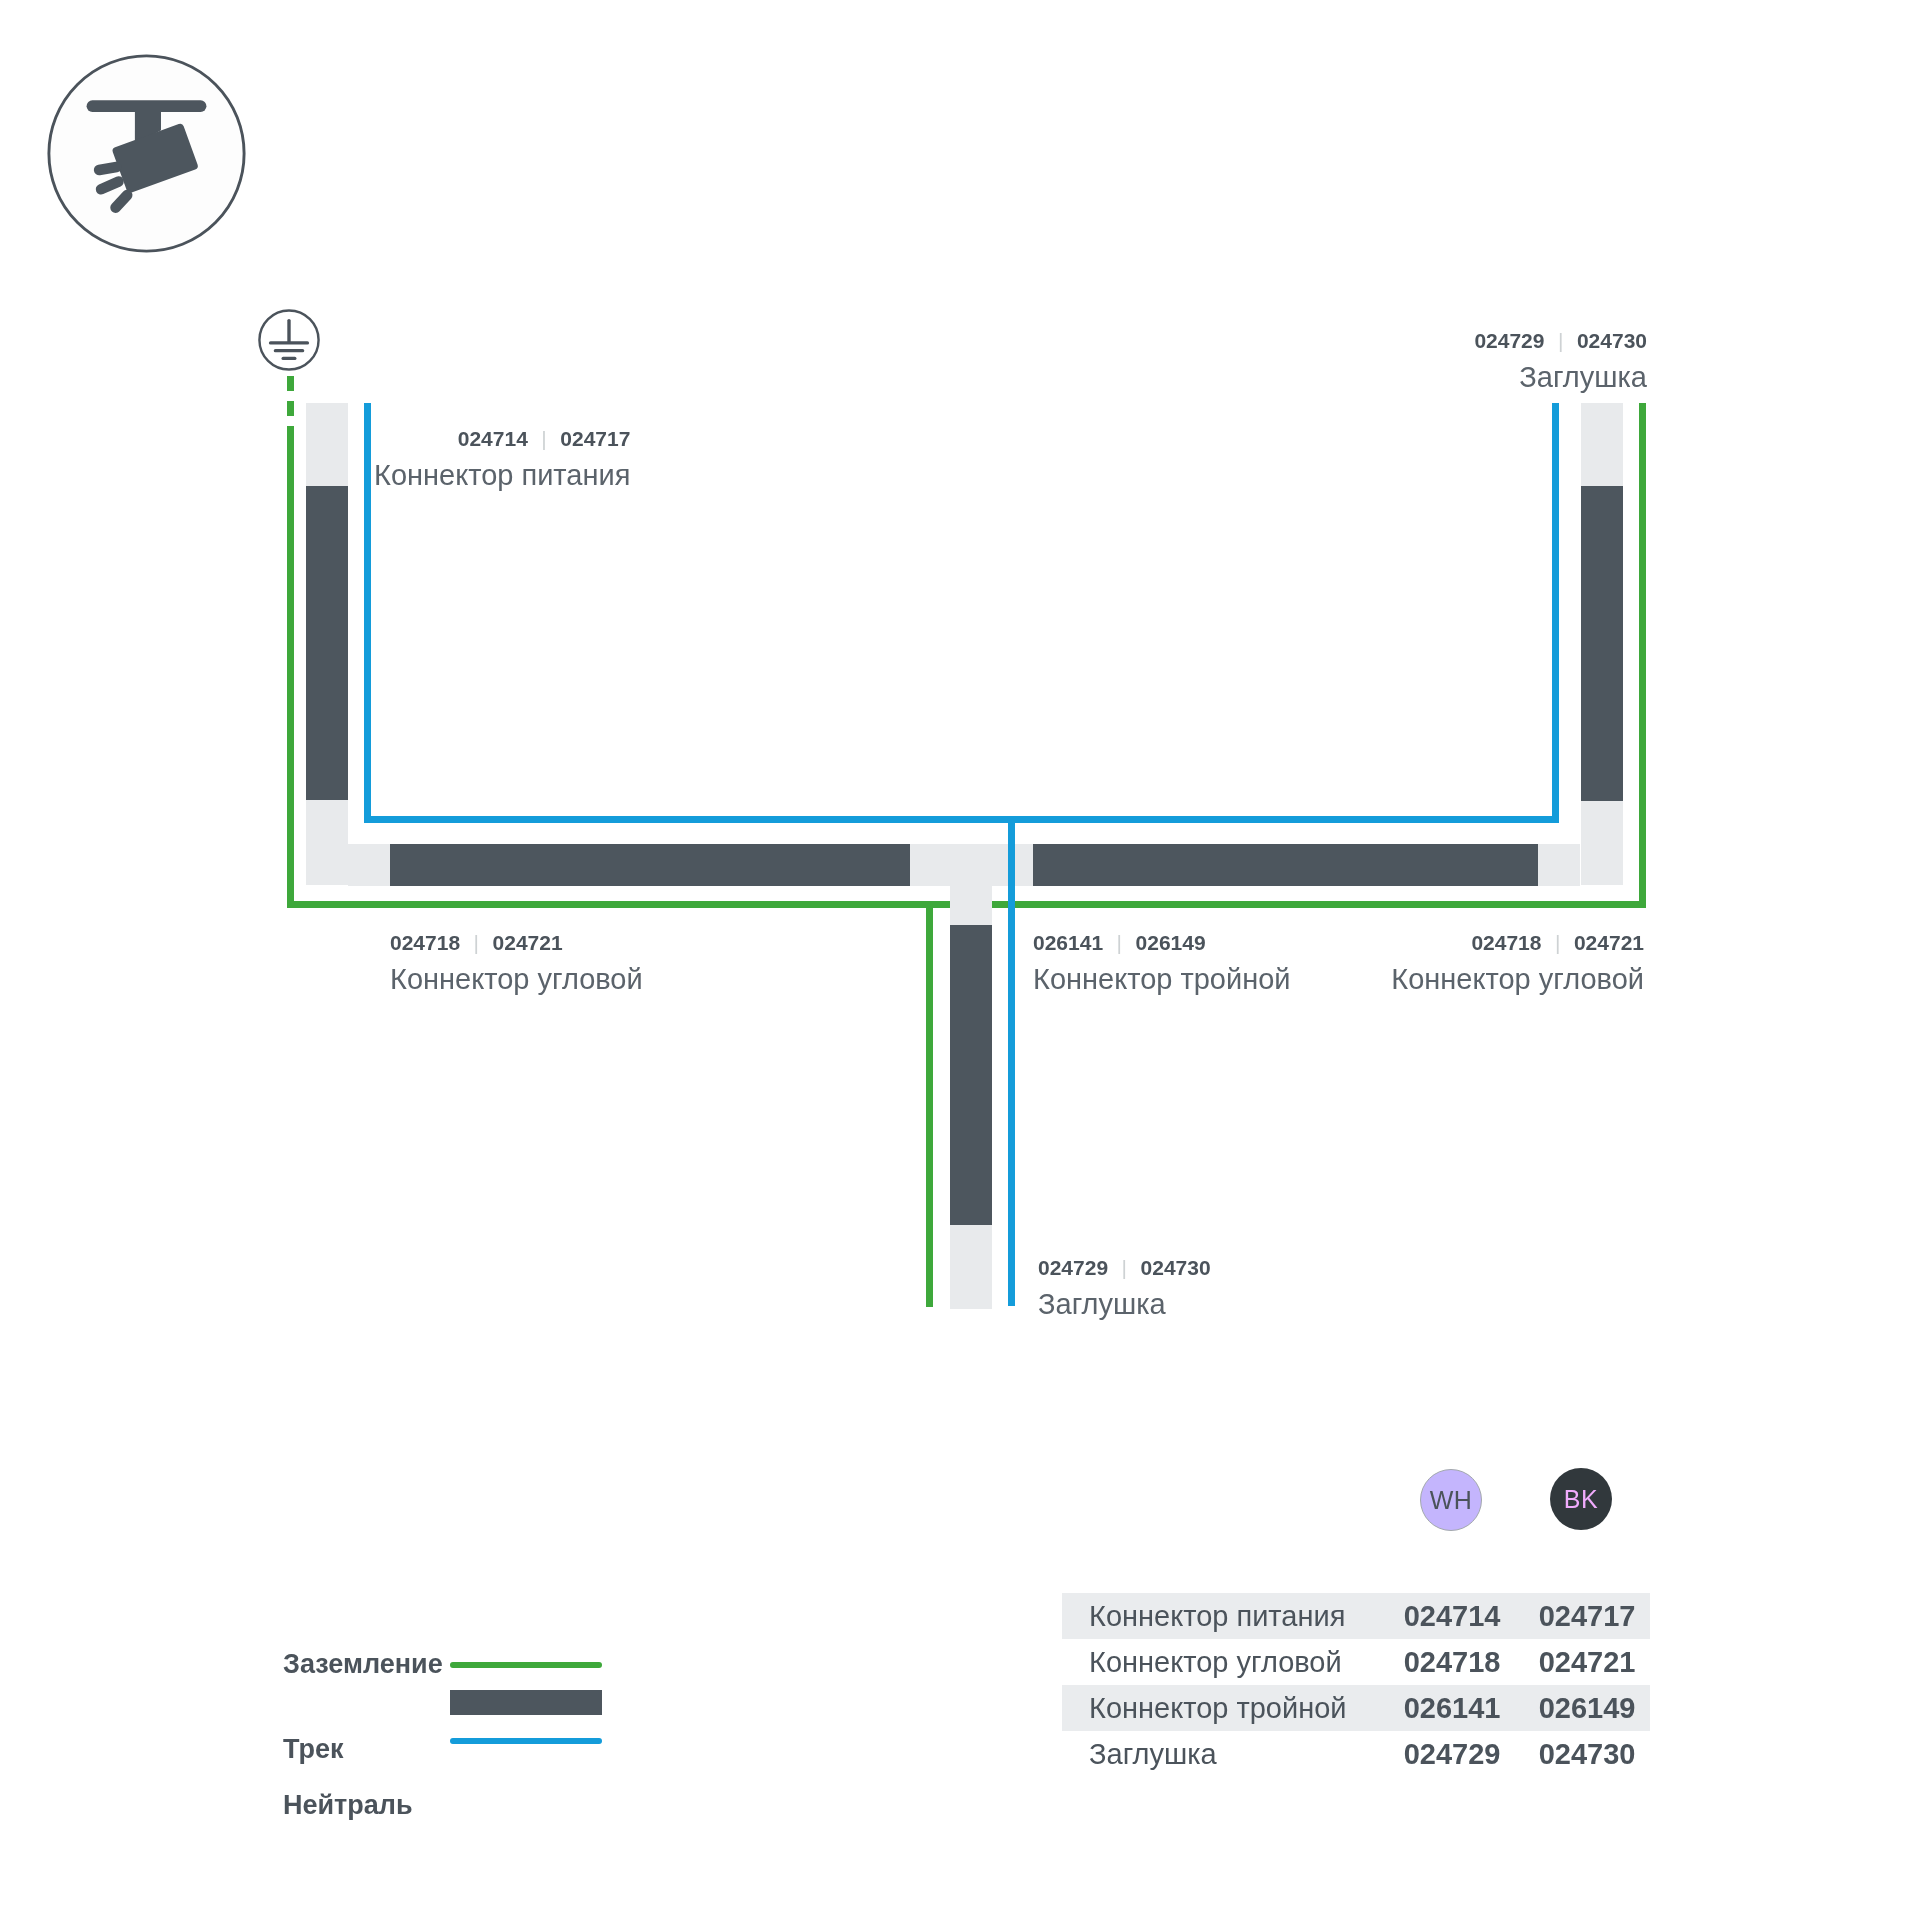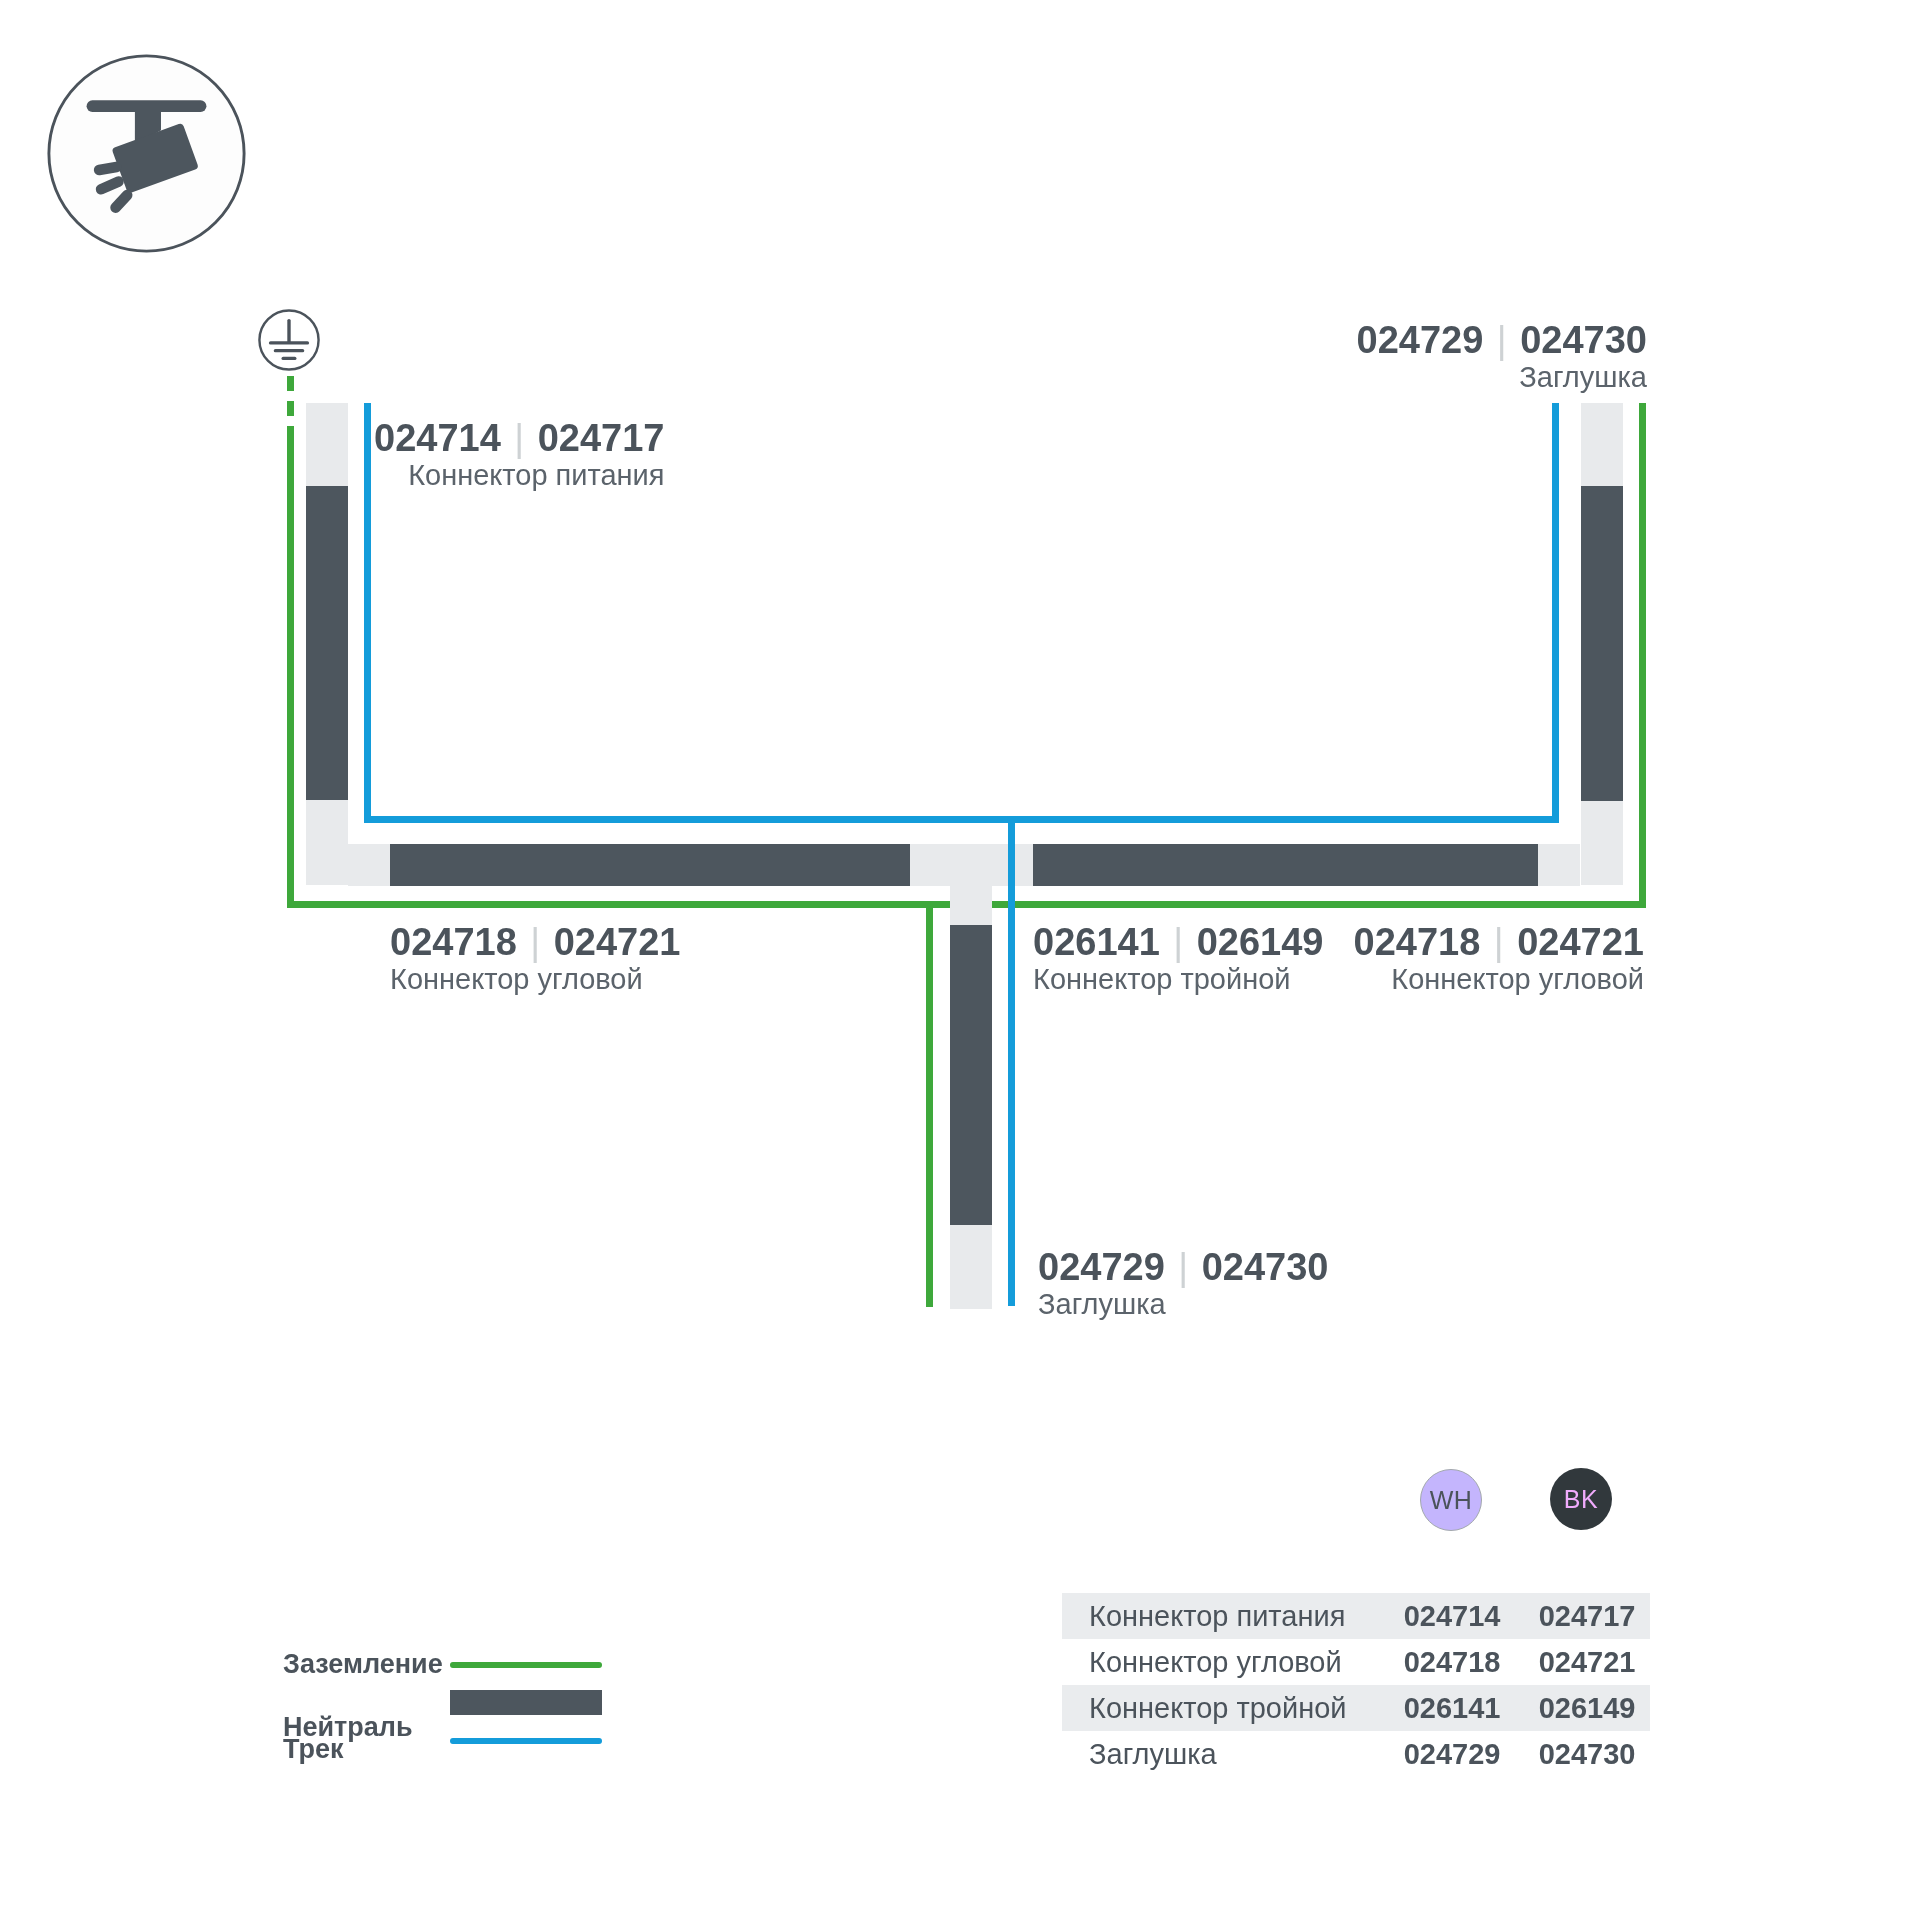--- a/index.html
+++ b/index.html
@@ -19,21 +19,21 @@
   .track.dark  { background:#4d565e; }
   .track.light { background:#e8eaec; }
   .gline { position:absolute; z-index:1; background:#3ea83b; }
   .gline.dash {
     background:repeating-linear-gradient(to bottom,#3ea83b 0 15.4px,transparent 15.4px 25px);
   }
   .bline { position:absolute; z-index:3; background:#149cda; }
   .ground-sym { position:absolute; left:257px; top:308px; width:64px; height:64px; z-index:4; }
   
   .lbl { position:absolute; z-index:4; line-height:37px; white-space:nowrap; }
-  .lbl .nums { font-size:38px; font-weight:bold; color:#4b535b; }
+  .lbl .nums { font-size:21px; font-weight:bold; color:#4b535b; }
   .lbl .pipe { color:#ced2d4; font-weight:normal; padding:0 13.5px; }
   .lbl .name { font-size:29px; font-weight:normal; color:#5b636b; }
   .lbl.r { text-align:right; }
   
   .legend-label { position:absolute; left:283px; height:39px; line-height:39px;
     font-size:27px; font-weight:600; color:#4b535b; white-space:nowrap; }
   .legend-swatch { position:absolute; left:450px; width:152px; }
   .sw-line { height:5.8px; border-radius:2.9px; }
   
   .variant {
@@ -132,21 +132,21 @@
 
   <div class="lbl" style="left:1038px; top:1249px;">
     <div class="nums"><span>024729</span><span class="pipe">|</span><span>024730</span></div>
     <div class="name">Заглушка</div>
   </div>
 
   <div class="legend-label" style="top:1645px;">Заземление</div>
   <div class="legend-swatch sw-line" style="top:1662px; background:#3ea83b;"></div>
   <div class="legend-label" style="top:1730px;">Трек</div>
   <div class="legend-swatch" style="top:1690px; height:25px; background:#4d565e;"></div>
-  <div class="legend-label" style="top:1708px;">Нейтраль</div>
+  <div class="legend-label" style="top:1786px;">Нейтраль</div>
   <div class="legend-swatch sw-line" style="top:1738px; background:#149cda;"></div>
 
   <div class="variant wh" style="left:1420px; top:1469px;">WH</div>
   <div class="variant bk" style="left:1550px; top:1468px;">BK</div>
 
   <div class="parts-table">
     <div class="pt-row shaded">
       <span class="pt-name">Коннектор питания</span>
       <span class="pt-num">024714</span>
       <span class="pt-num">024717</span>

